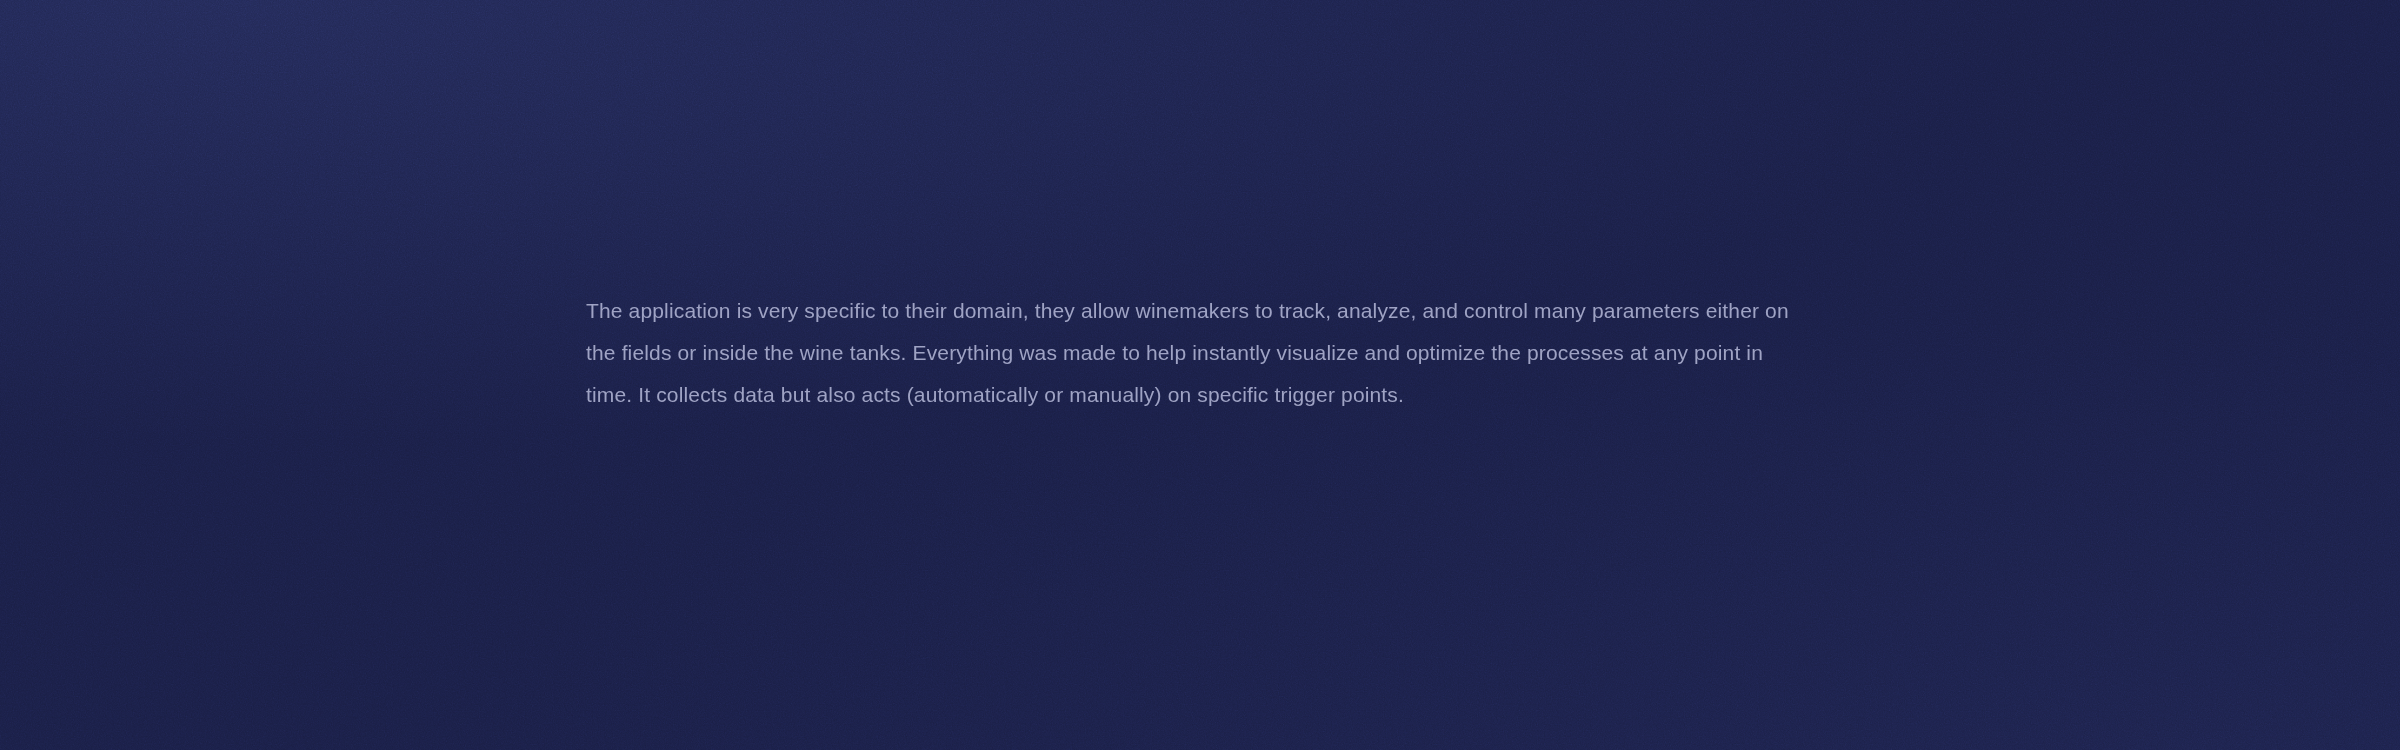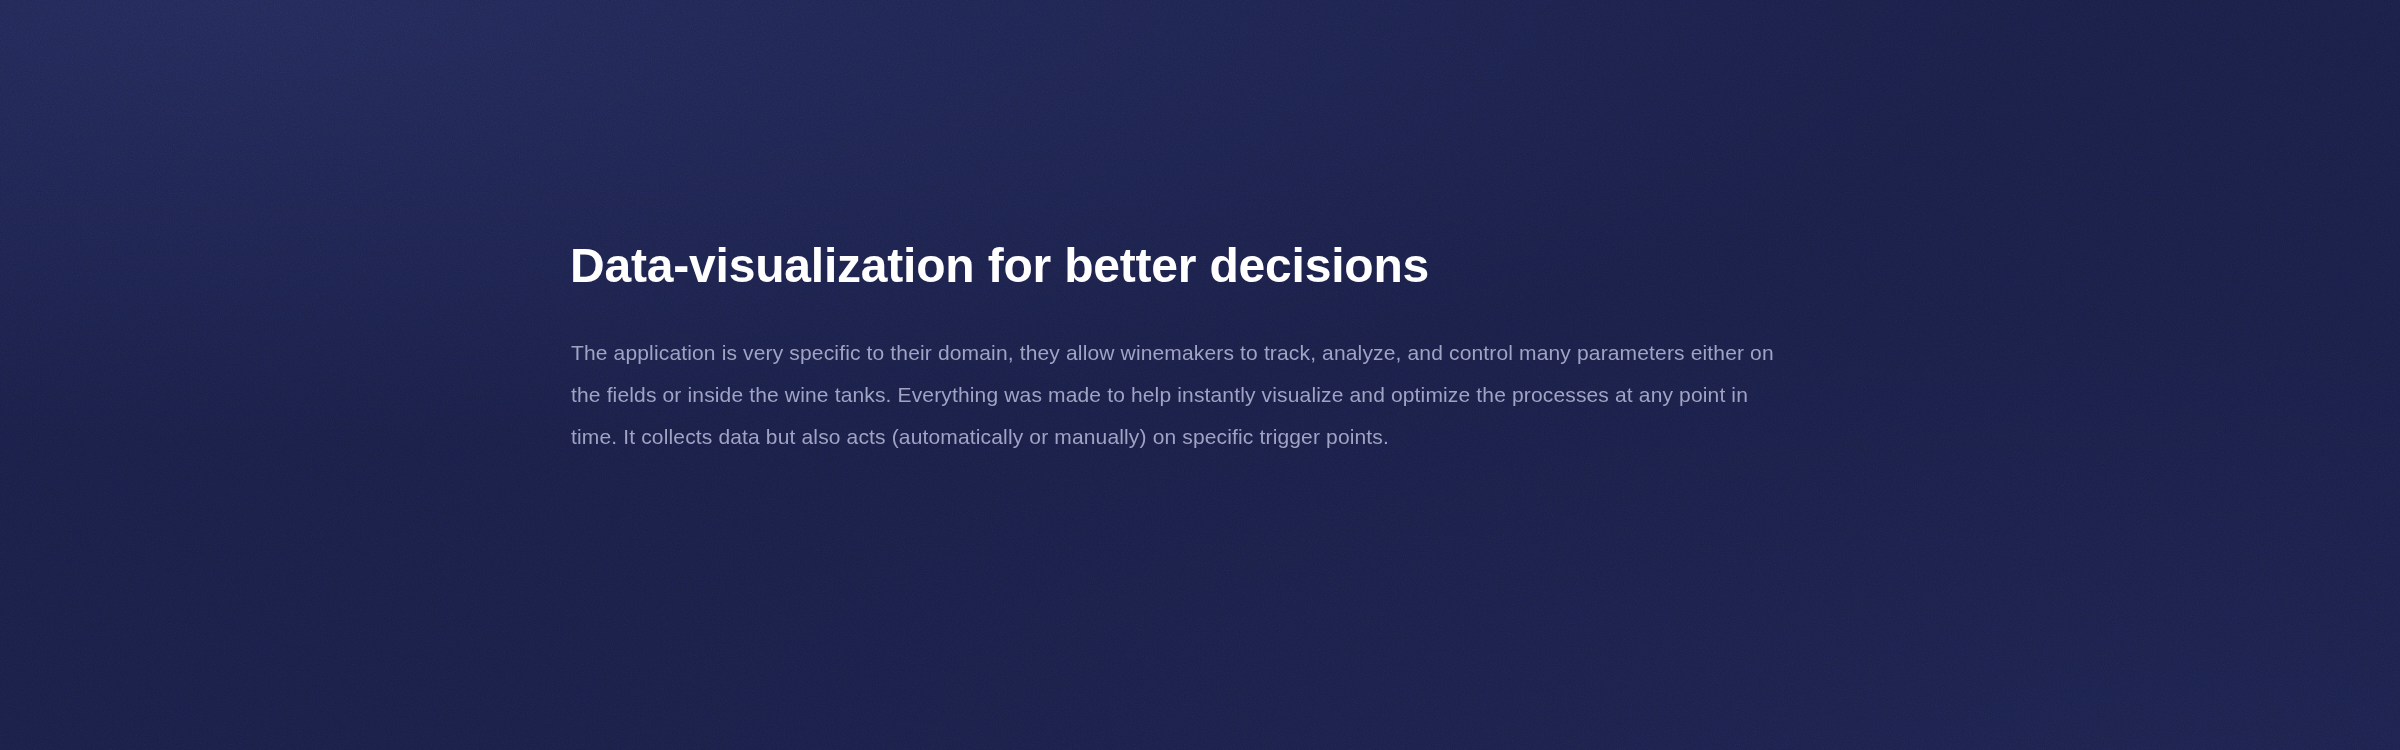--- a/index.html
+++ b/index.html
@@ -79,21 +79,21 @@
     color: #ffffff;
     font-family: "Liberation Sans", sans-serif;
     font-size: 48px;
     font-weight: 600;
     line-height: 1.18;
     letter-spacing: -0.2px;
     white-space: nowrap;
   }
 
   .hero-paragraph {
-    margin: 1px;
+    margin: 16px;
     padding-top: 36px;
     width: 1215px;
     color: #9fa3c4;
     font-family: "Liberation Sans", sans-serif;
     font-size: 21px;
     font-weight: 400;
     line-height: 42px;
     letter-spacing: 0.15px;
   }
 </style>
@@ -118,17 +118,16 @@
     <svg xmlns="http://www.w3.org/2000/svg" width="2420" height="770" preserveAspectRatio="none">
       <filter id="grain-dark">
         <feTurbulence type="fractalNoise" baseFrequency="1.1" numOctaves="2" stitchTiles="stitch" seed="19"></feTurbulence>
         <feColorMatrix type="saturate" values="0"></feColorMatrix>
       </filter>
       <rect width="100%" height="100%" filter="url(#grain-dark)"></rect>
     </svg>
   </div>
 
   <div class="hero-content">
-    <h1 class="hero-heading">Data-visualization for better decisions</h1>
     <p class="hero-paragraph">The application is very specific to their domain, they allow winemakers to track, analyze, and control many parameters either on the fields or inside the wine tanks. Everything was made to help instantly visualize and optimize the processes at any point in time. It collects data but also acts (automatically or manually) on specific trigger points.</p>
   </div>
 
 </section>
 
 </body></html>

